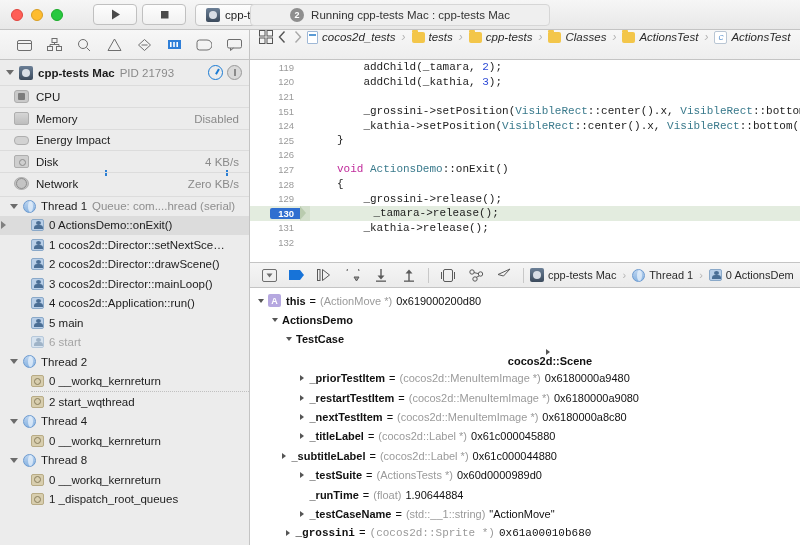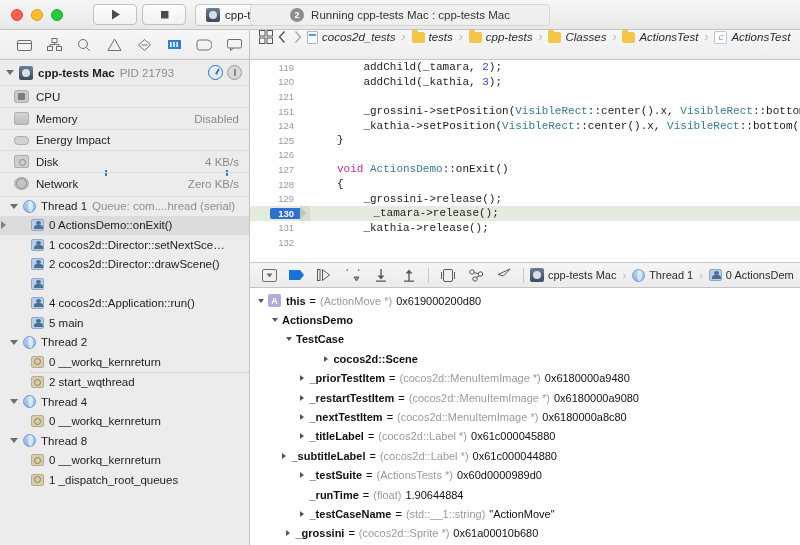--- a/index.html
+++ b/index.html
@@ -393,28 +393,33 @@
         <div class="trow frame">
           <span class="ficon"></span>
           <span>1 cocos2d::Director::setNextSce…</span>
         </div>
         <div class="trow frame">
           <span class="ficon"></span>
           <span>2 cocos2d::Director::drawScene()</span>
         </div>
         <div class="trow frame">
           <span class="ficon"></span>
+          <span>3 cocos2d::Director::mainLoop()</span>
         </div>
         <div class="trow frame">
           <span class="ficon"></span>
           <span>4 cocos2d::Application::run()</span>
         </div>
         <div class="trow frame">
           <span class="ficon"></span>
           <span>5 main</span>
+        </div>
+        <div class="trow frame dim">
+          <span class="ficon dim"></span>
+          <span>6 start</span>
         </div>
 
         <div class="trow thread">
           <span class="tri open"></span>
           <span class="tcyl"></span>
           <span>Thread 2</span>
         </div>
         <div class="trow frame">
           <span class="kicon"></span>
           <span>0 __workq_kernreturn</span>
@@ -550,21 +555,21 @@
             <span class="vval">0x619000200d80</span>
           </div>
           <div class="vrow" style="padding-left: 22px;">
             <span class="vtri open"></span>
             <span class="vname">ActionsDemo</span>
           </div>
           <div class="vrow" style="padding-left: 36px;">
             <span class="vtri open"></span>
             <span class="vname">TestCase</span>
           </div>
-          <div class="vrow" style="padding-left: 74px;">
+          <div class="vrow" style="padding-left: 50px; flex-direction: column;">
             <span class="vtri"></span>
             <span class="vname">cocos2d::Scene</span>
           </div>
           <div class="vrow" style="padding-left: 50px;">
             <span class="vtri"></span>
             <span class="vname">_priorTestItem</span>
             <span class="veq">=</span>
             <span class="vtype">(cocos2d::MenuItemImage *)</span>
             <span class="vval">0x6180000a9480</span>
           </div>
@@ -610,21 +615,21 @@
             <span class="vtype">(float)</span>
             <span class="vval">1.90644884</span>
           </div>
           <div class="vrow" style="padding-left: 50px;">
             <span class="vtri"></span>
             <span class="vname">_testCaseName</span>
             <span class="veq">=</span>
             <span class="vtype">(std::__1::string)</span>
             <span class="vval">"ActionMove"</span>
           </div>
-          <div class="vrow" style="padding-left: 36px;">
+          <div class="vrow" style="padding-left: 36px; font-family: Liberation Mono, monospace;">
             <span class="vtri"></span>
             <span class="vname">_grossini</span>
             <span class="veq">=</span>
             <span class="vtype">(cocos2d::Sprite *)</span>
             <span class="vval">0x61a00010b680</span>
           </div>
           <div class="vrow" style="padding-left: 36px;"></div>
         </div>
     </div>
   </div>

